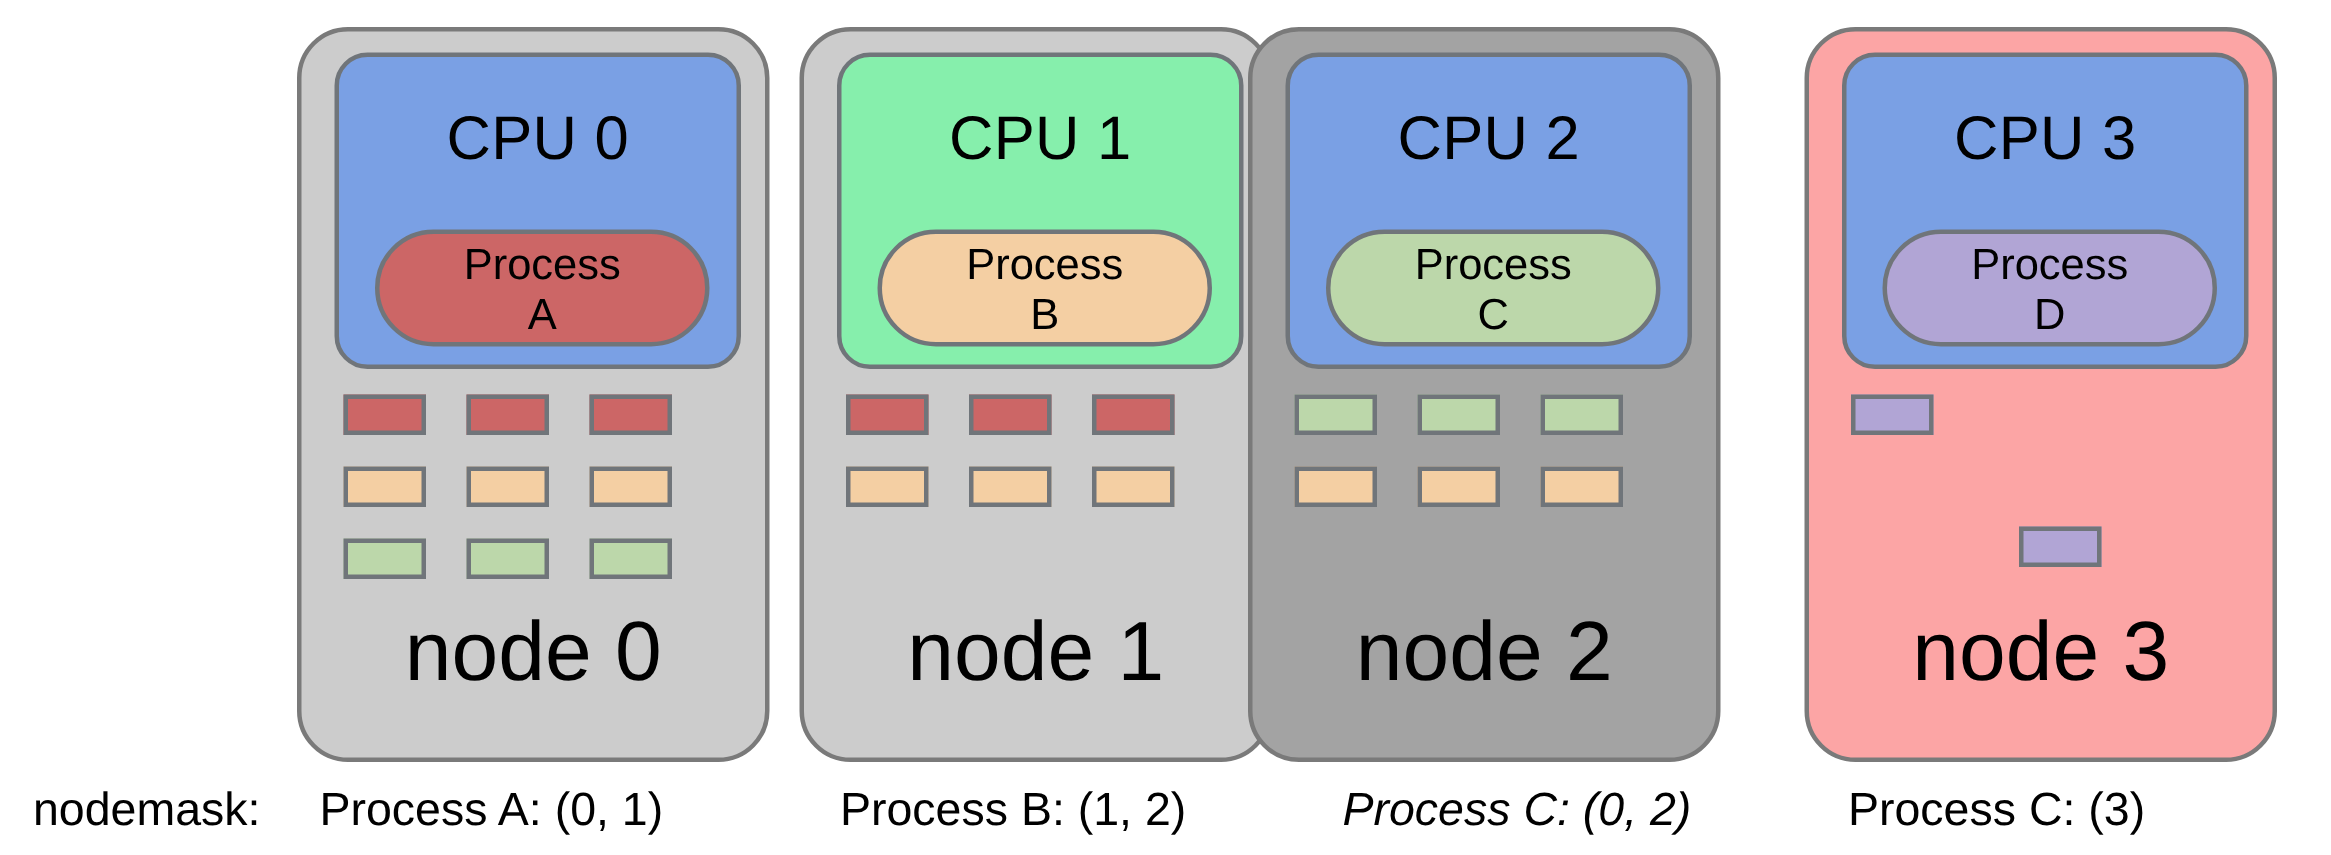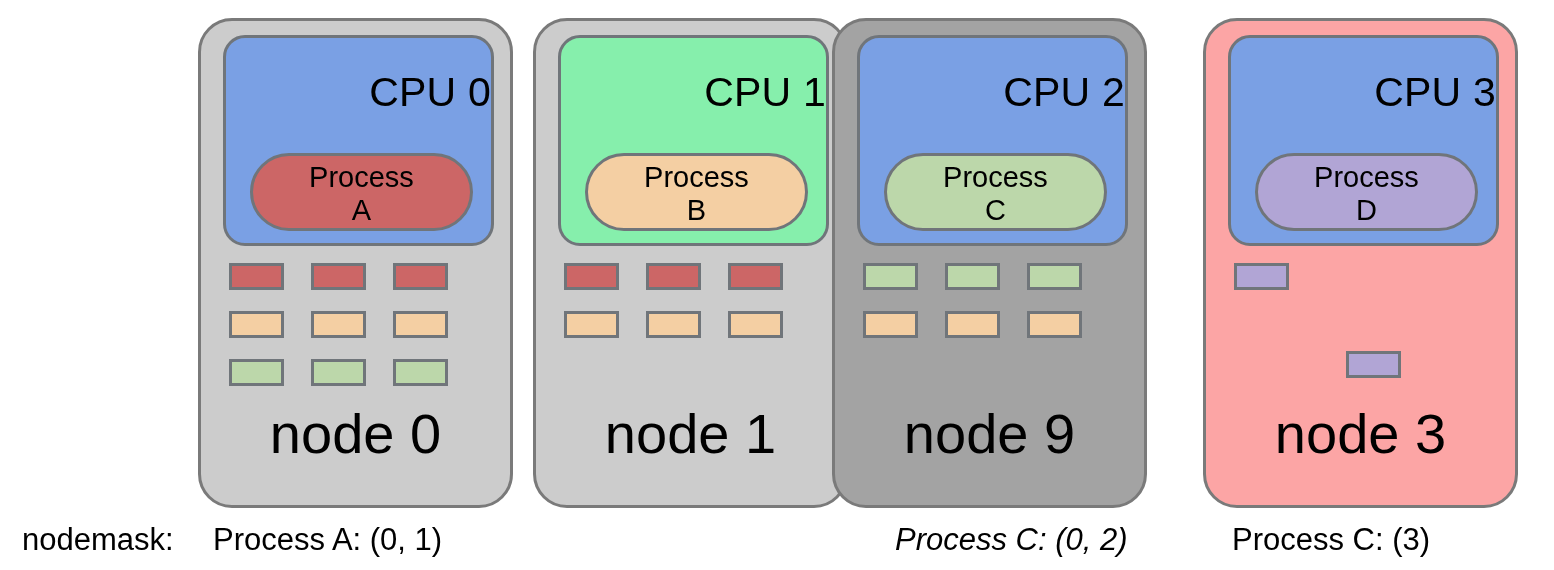--- a/index.html
+++ b/index.html
@@ -45,21 +45,21 @@
     border: 3px solid #70757a;
     border-radius: 22px;
     box-sizing: border-box;
   }
 
   .cpu-label {
     position: absolute;
     left: 0;
     right: 0;
     top: 34px;
-    text-align: right;
+    text-align: center;
     font-size: 41px;
     line-height: 41px;
     letter-spacing: 0.2px;
     color: #000;
   }
 
   
   .process-pill {
     position: absolute;
     left: 24px;
@@ -167,33 +167,34 @@
           <div class="process-text">Process
 C</div>
         </div>
       </div>
       <div class="mem-block" style="left: 28px; top: 242px; background: rgb(188, 215, 170); border-color: rgb(112, 117, 122);"></div>
       <div class="mem-block" style="left: 110px; top: 242px; background: rgb(188, 215, 170); border-color: rgb(112, 117, 122);"></div>
       <div class="mem-block" style="left: 192px; top: 242px; background: rgb(188, 215, 170); border-color: rgb(112, 117, 122);"></div>
       <div class="mem-block" style="left: 28px; top: 290px; background: rgb(244, 207, 163); border-color: rgb(112, 117, 122);"></div>
       <div class="mem-block" style="left: 110px; top: 290px; background: rgb(244, 207, 163); border-color: rgb(112, 117, 122);"></div>
       <div class="mem-block" style="left: 192px; top: 290px; background: rgb(244, 207, 163); border-color: rgb(112, 117, 122);"></div>
-      <div class="node-label">node 9</div>
+      <div class="node-label">node 2</div>
     </div>
     <div class="node-panel" style="left: 1203px; background: #fca5a5; border-color: rgb(122, 122, 122);">
       <div class="cpu-box" style="background: rgb(122, 160, 228); border-color: rgb(112, 117, 122);">
         <div class="cpu-label">CPU 3</div>
         <div class="process-pill" style="background: rgb(177, 165, 213); border-color: rgb(112, 117, 122);">
           <div class="process-text">Process
 D</div>
         </div>
       </div>
       <div class="mem-block" style="left: 28px; top: 242px; background: rgb(177, 165, 213); border-color: rgb(112, 117, 122);"></div>
       <div class="mem-block" style="left: 140px; top: 330px; background: rgb(177, 165, 213); border-color: rgb(112, 117, 122);"></div>
       <div class="node-label">node 3</div>
     </div>
     <div class="caption-row">
       <div class="caption-cell" style="left: 22px;">nodemask:</div>
       <div class="caption-cell" style="left: 213px;">Process A: (0, 1)</div>
+      <div class="caption-cell" style="left: 560px;">Process B: (1, 2)</div>
       <div class="caption-cell" style="left: 895px; font-style: italic;">Process C: (0, 2)</div>
       <div class="caption-cell" style="left: 1232px;">Process C: (3)</div>
     </div>
   </div>
 
 </body></html>

